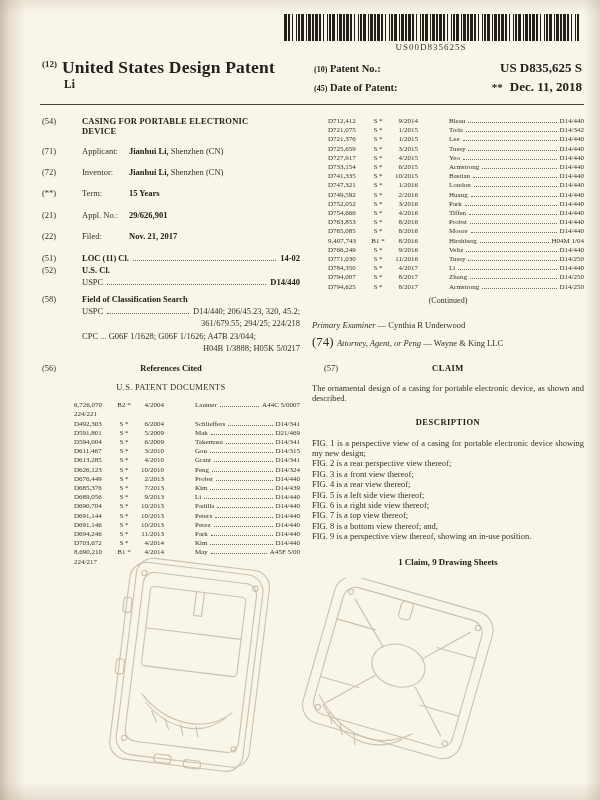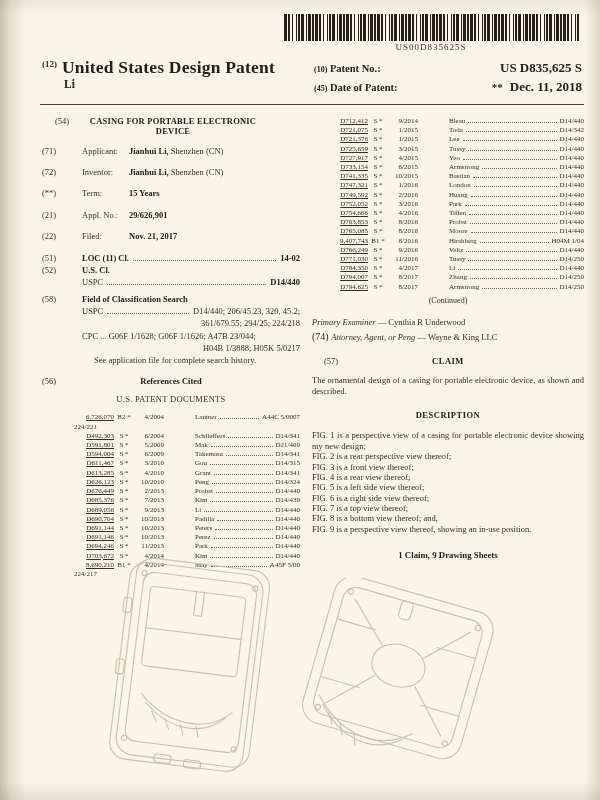--- a/index.html
+++ b/index.html
@@ -32,21 +32,21 @@
   .hr-row{display:flex;justify-content:space-between;align-items:baseline;margin-bottom:3px;}
   .hr-num{font-size:8px;font-weight:bold;}
   .hr-label{font-size:10.5px;font-weight:bold;color:#23211c;}
   .hr-value{font-size:13px;font-weight:bold;color:#23211c;}
   .hr-value .stars{font-size:11px;margin-right:7px;}
   .rule{position:absolute;top:104px;left:40px;right:16px;border-top:1.6px solid #46423a;}
   
   .cols{position:absolute;top:112px;left:42px;right:16px;height:444px;display:flex;gap:12px;font-size:8.5px;line-height:1.22;}
   .col-left{flex:0 0 258px;}
   .col-right{flex:1;min-width:0;}
-  .sec{display:flex;margin-bottom:11px;text-align:center;}
+  .sec{display:flex;margin-bottom:11px;}
   .sec-num{flex:0 0 40px;color:#33302a;}
   .title-sec{margin-top:4px;margin-bottom:9px;}
   .sec-title{font-weight:bold;max-width:182px;color:#23211c;letter-spacing:.2px;}
   .field-row{display:flex;margin-bottom:11px;}
   .field-label{flex:0 0 47px;}
   .field-val b{color:#23211c;}
   .cls-row{display:flex;margin-bottom:2px;align-items:baseline;}
   .leader{flex:1;border-bottom:1.2px dotted #6e6a5e;margin:0 4px 2px 4px;min-width:10px;}
   .b{font-weight:bold;color:#23211c;}
   .indent{padding-left:40px;}
@@ -54,32 +54,32 @@
   .note{padding-left:52px;margin-top:2px;margin-bottom:10px;}
   .center-row{position:relative;text-align:center;margin:10px 0 8px;}
   .center-row .sec-num{position:absolute;left:0;top:0;}
   .refs-heading{font-weight:bold;color:#23211c;}
   .refs-sub{margin:2px 0 9px;letter-spacing:.3px;}
   
   .ref-table{font-size:7px;line-height:9.2px;}
   .col-left .ref-table{padding-left:32px;}
   .col-right .ref-table{padding-left:16px;margin-top:5px;}
   .ref-row{display:flex;align-items:baseline;white-space:nowrap;}
-  .ref-no{flex:0 0 40px;text-align:right;text-decoration:underline;}
+  .ref-no{flex:0 0 40px;text-align:left;}
   .ref-kind{flex:0 0 20px;text-align:center;}
   .ref-date{flex:0 0 30px;text-align:right;margin-right:7px;}
   .ref-name{flex:0 0 auto;padding-left:24px;}
   .ref-leader{flex:1;border-bottom:1px dotted #6e6a5e;margin:0 3px 2px 3px;min-width:6px;}
   .ref-cls{flex:0 0 auto;}
   .ref-cont{text-align:left;}
   .ref-cont:empty{display:none;}
   .continued{text-align:center;font-size:8px;margin:4px 0 10px;}
   
   .person-row{margin-bottom:3px;position:relative;padding-left:0;}
-  .person-num{font-size:10px;}
+  .person-num{font-size:13px;}
   .person-label{font-style:italic;}
   .claim-head{position:relative;text-align:center;margin:13px 0 9px;}
   .claim-head .sec-num{position:absolute;left:12px;}
   .head-b{font-weight:bold;letter-spacing:.5px;color:#23211c;}
   .para{text-align:justify;margin-bottom:2px;}
   .desc-head{text-align:center;font-weight:bold;letter-spacing:.5px;color:#23211c;margin:14px 0 10px;}
   .fig-line{text-align:justify;}
   .sheet-footer{text-align:center;font-weight:bold;color:#23211c;margin-top:16px;font-size:8.8px;}
   
   .fig-svg{position:absolute;}
@@ -352,21 +352,20 @@
         <span class="b">Field of Classification Search</span>
       </div>
       <div class="cls-row indent">
         <span>USPC</span>
         <span class="leader"></span>
         <span>D14/440; 206/45.23, 320, 45.2;</span>
       </div>
       <div class="right-line">361/679.55; 294/25; 224/218</div>
       <div class="indent" style="margin-bottom:2px;">CPC ... G06F 1/1628; G06F 1/1626; A47B 23/044;</div>
       <div class="right-line">H04B 1/3888; H05K 5/0217</div>
-      <div class="note">See application file for complete search history.</div>
 
       <div class="center-row">
         <span class="sec-num">(56)</span>
         <span class="refs-heading">References Cited</span>
       </div>
       <div class="center-row refs-sub">U.S. PATENT DOCUMENTS</div>
 
       <div class="ref-table">
 
           <div>

